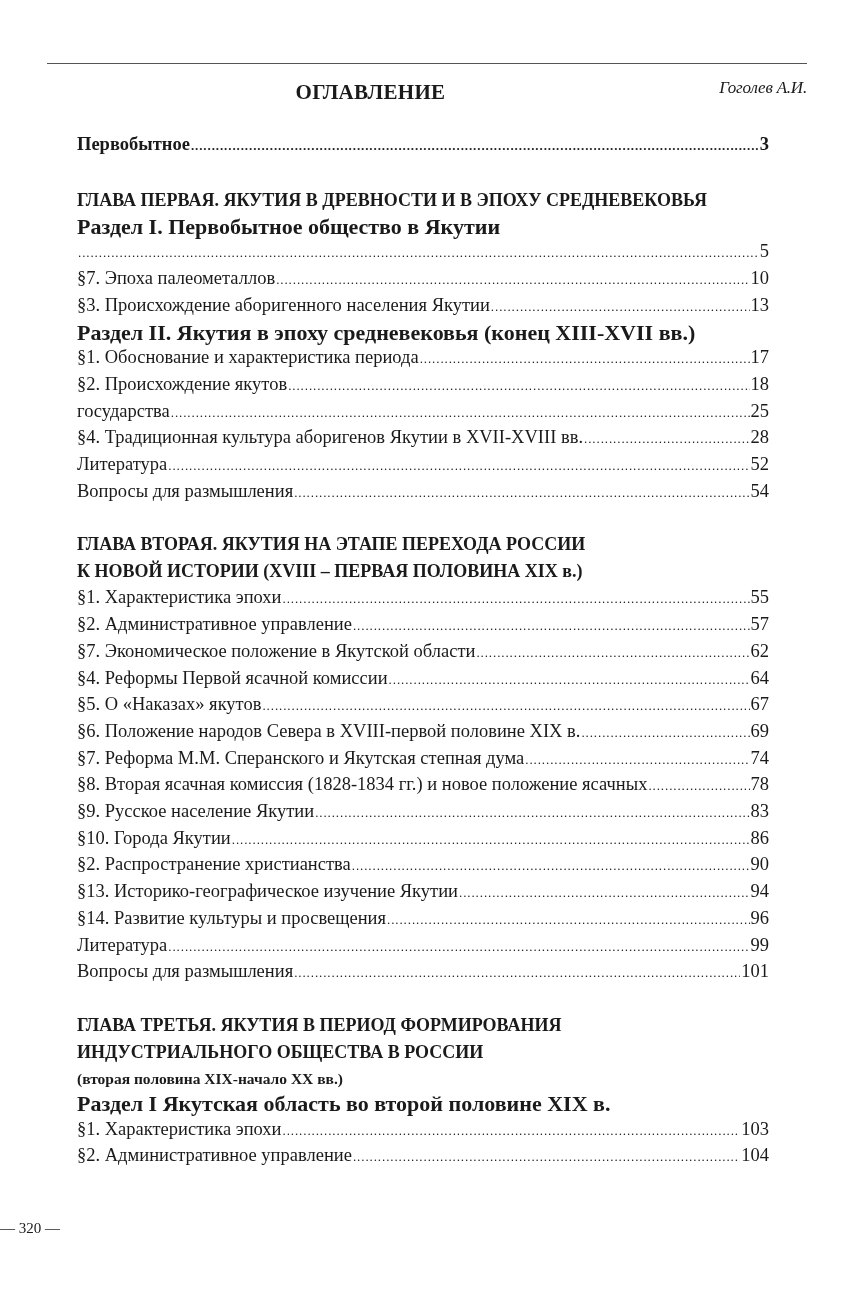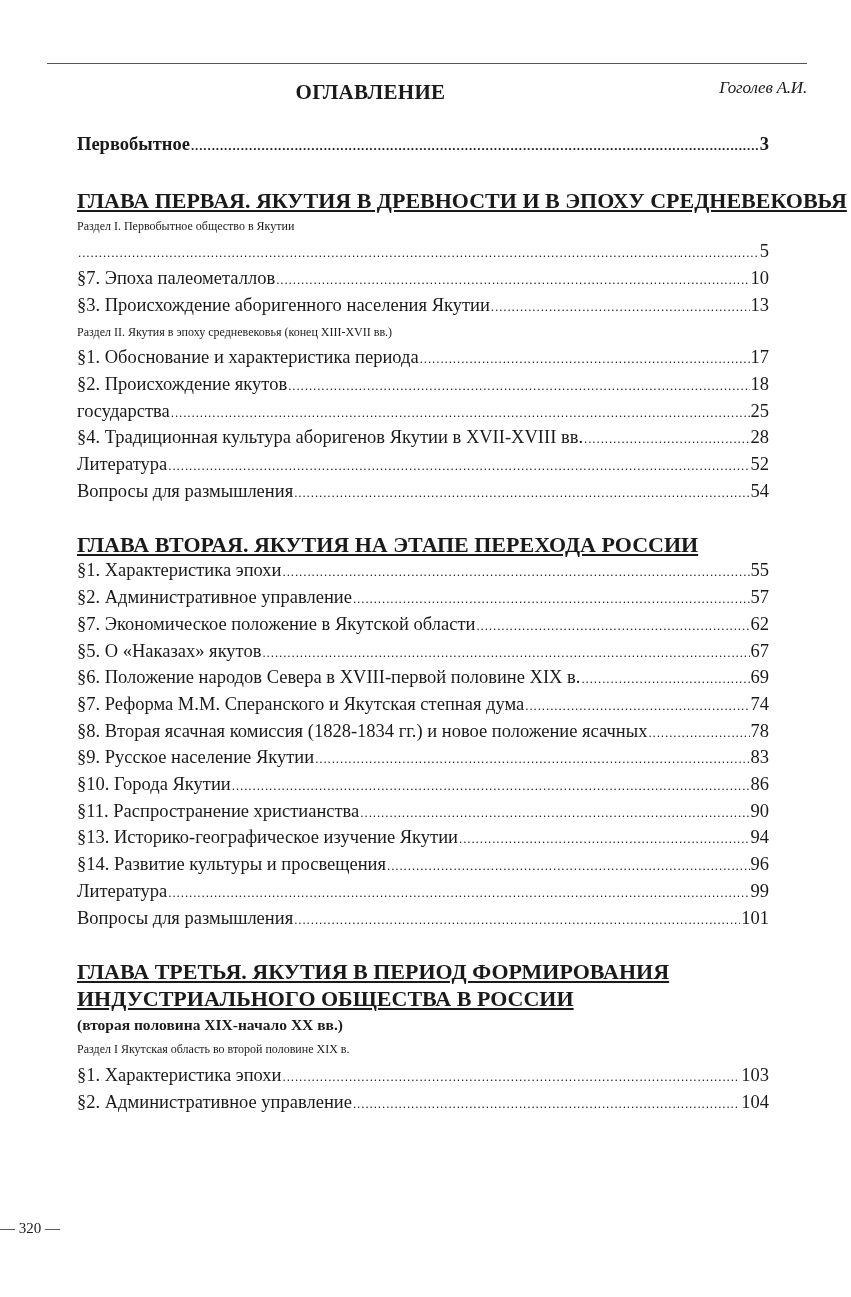--- a/index.html
+++ b/index.html
@@ -30,24 +30,24 @@
     .row .dots {
       flex: 1 1 auto; overflow: hidden; margin: 0 1px;
       font-size: 13px; letter-spacing: 0.9px; color: #222;
     }
     .row .dots::before {
       content: "....................................................................................................................................................................................................................................................................................................";
     }
     .row .page { flex: 0 0 auto; }
     .row.bold { font-weight: bold; }
     .chapter {
-      font-weight: bold; font-size: 22px; line-height: 27px; white-space: nowrap; text-decoration: underline;
+      font-weight: bold; font-size: 18px; line-height: 27px; white-space: nowrap;
     }
     .section {
-      font-weight: normal; font-size: 12px; line-height: 25.7px; white-space: nowrap;
+      font-weight: bold; font-size: 22px; line-height: 25.7px; white-space: nowrap;
     }
     .subsection {
       font-weight: bold; font-size: 15.5px; line-height: 25px; white-space: nowrap;
     }
     .plain-line { font-size: 18.5px; line-height: 25.7px; white-space: nowrap; }
     .gap-lg { height: 28px; }
     .gap-md { height: 26px; }
     .page-number {
       position: absolute; top: 1220px; left: 0; width: 851px; 
       font-size: 15px;
@@ -120,37 +120,43 @@
   </div>
   <div class="row">
     <span class="label">Вопросы для размышления</span>
     <span class="dots"></span>
     <span class="page">54</span>
   </div>
 
   <div class="gap-md"></div>
 
   <div class="chapter">ГЛАВА ВТОРАЯ. ЯКУТИЯ НА ЭТАПЕ ПЕРЕХОДА РОССИИ</div>
+  <div class="chapter">К НОВОЙ ИСТОРИИ (XVIII – ПЕРВАЯ ПОЛОВИНА XIX в.)</div>
 
   <div class="row">
     <span class="label">§1. Характеристика эпохи</span>
     <span class="dots"></span>
     <span class="page">55</span>
   </div>
   <div class="row">
     <span class="label">§2. Административное управление</span>
     <span class="dots"></span>
     <span class="page">57</span>
   </div>
   <div class="row">
     <span class="label">§7. Экономическое положение в Якутской области</span>
     <span class="dots"></span>
     <span class="page">62</span>
   </div>
   <div class="row">
+    <span class="label">§4. Реформы Первой ясачной комиссии</span>
+    <span class="dots"></span>
+    <span class="page">64</span>
+  </div>
+  <div class="row">
     <span class="label">§5. О «Наказах» якутов</span>
     <span class="dots"></span>
     <span class="page">67</span>
   </div>
   <div class="row">
     <span class="label">§6. Положение народов Севера в XVIII-первой половине XIX в.</span>
     <span class="dots"></span>
     <span class="page">69</span>
   </div>
   <div class="row">
@@ -167,21 +173,21 @@
     <span class="label">§9. Русское население Якутии</span>
     <span class="dots"></span>
     <span class="page">83</span>
   </div>
   <div class="row">
     <span class="label">§10. Города Якутии</span>
     <span class="dots"></span>
     <span class="page">86</span>
   </div>
   <div class="row">
-    <span class="label">§11. Распространение христианства</span>
+    <span class="label">§2. Распространение христианства</span>
     <span class="dots"></span>
     <span class="page">90</span>
   </div>
   <div class="row">
     <span class="label">§13. Историко-географическое изучение Якутии</span>
     <span class="dots"></span>
     <span class="page">94</span>
   </div>
   <div class="row">
     <span class="label">§14. Развитие культуры и просвещения</span>

